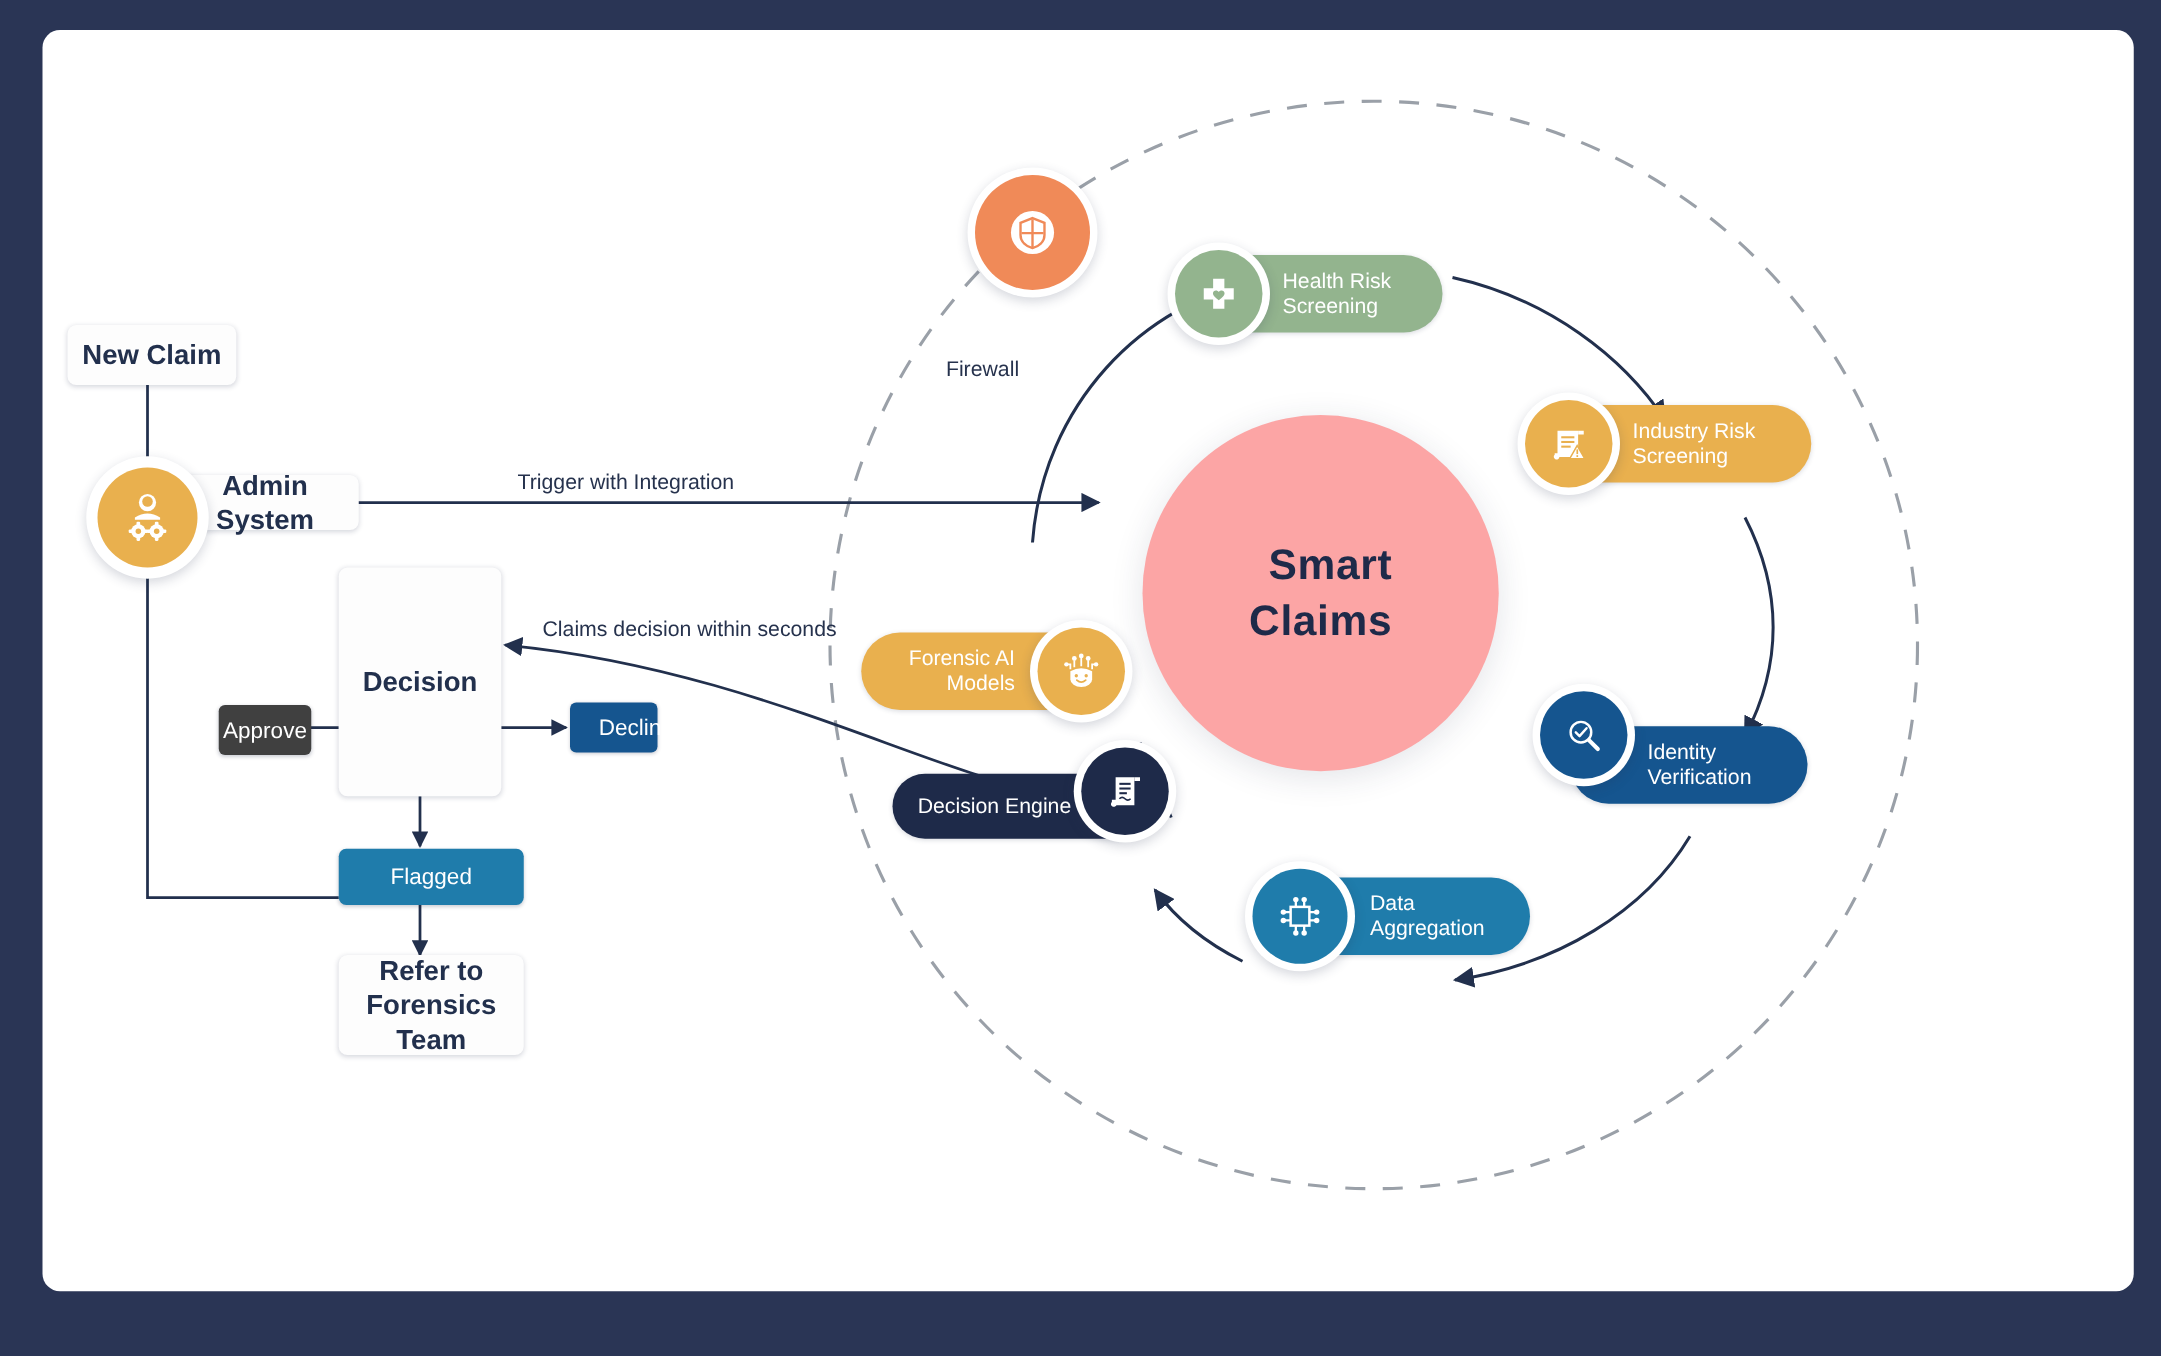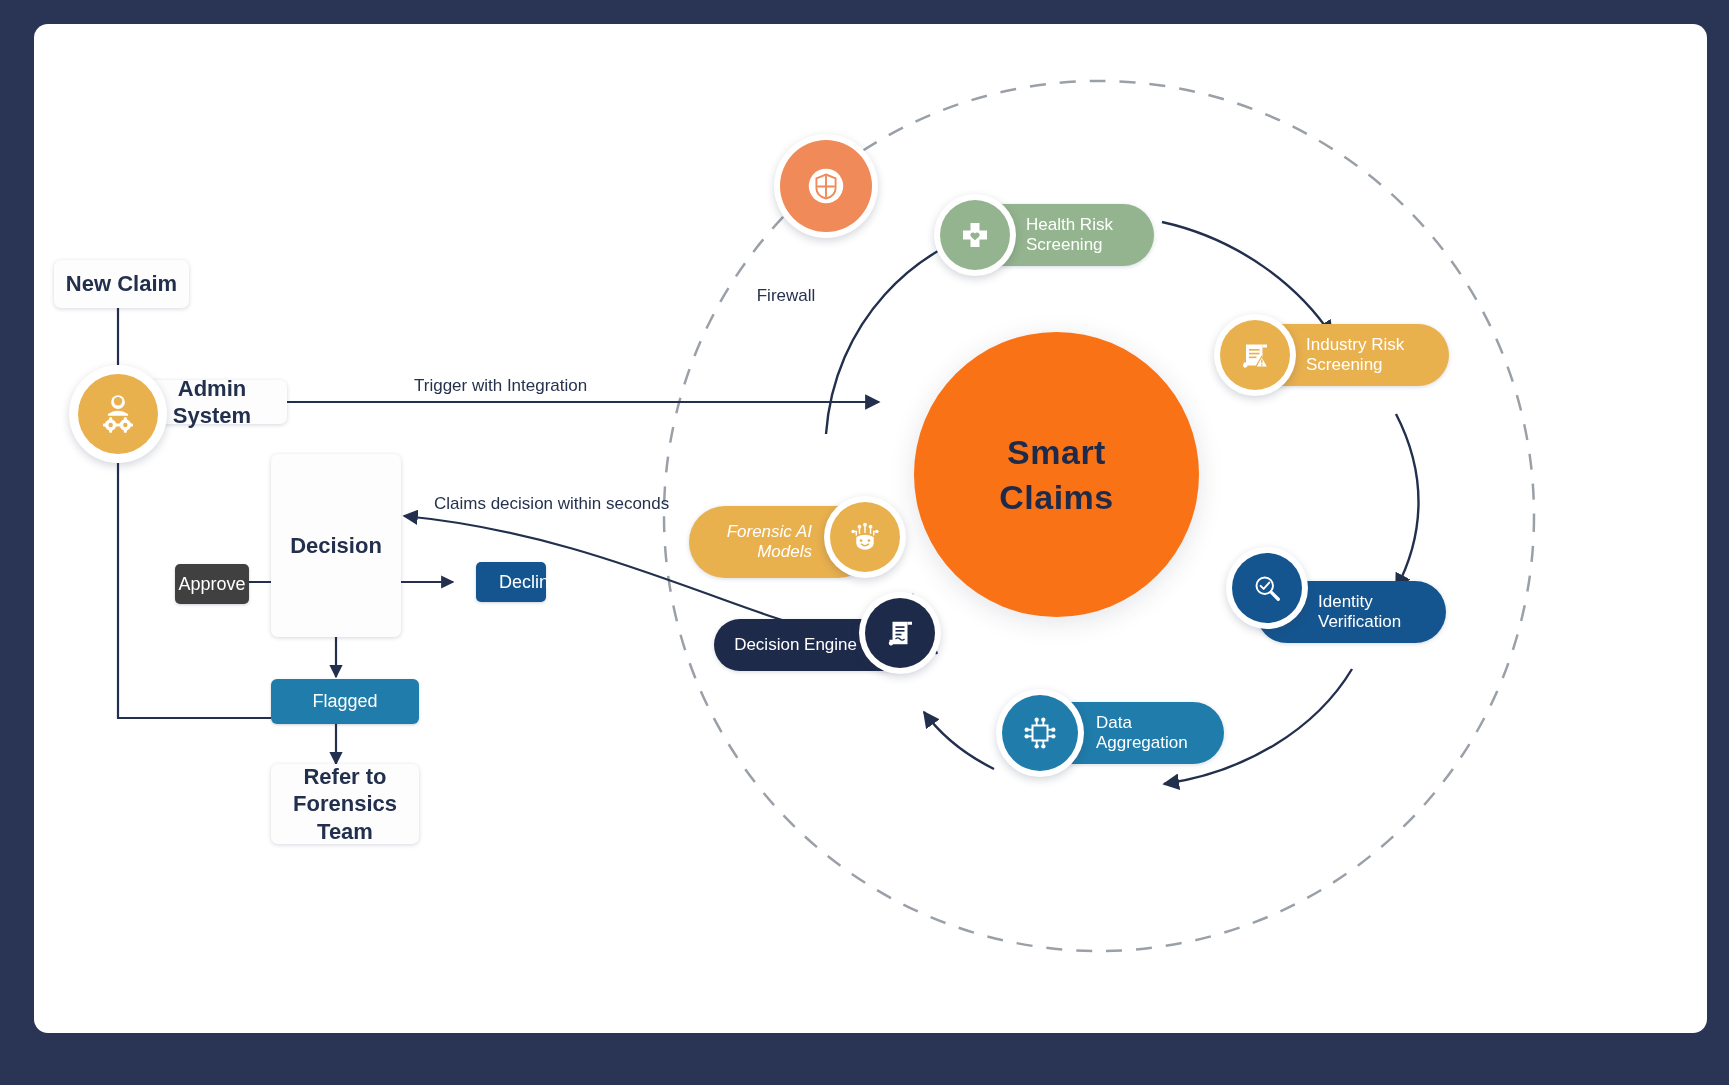--- a/index.html
+++ b/index.html
@@ -58,24 +58,24 @@
     font-size:17px;line-height:1.2;
     box-shadow:0 1px 4px rgba(40,50,80,.18);
     z-index:4;
   }
   .pill.right{padding-left:62px;padding-right:20px;}
   .pill.left{padding-right:62px;padding-left:20px;justify-content:flex-end;text-align:right;}
 
   
   #center-circle{
     position:absolute;border-radius:50%;
-    background:#f97316;
+    background:#fca5a5;
     box-shadow:0 5px 26px rgba(40,50,80,.13);
     display:flex;align-items:center;justify-content:center;
-    text-align:center;
+    text-align:right;
     font-size:34px;line-height:1.32;color:#1e2a49;font-weight:600;
     letter-spacing:.5px;
     z-index:3;
   }
   .node-cap{
     position:absolute;color:#26324d;font-size:17px;white-space:nowrap;text-align:center;
   }
 </style>
 </head>
 <body>
@@ -159,21 +159,21 @@
     </div>
 
     <div class="box" style="left:237px;top:430px;width:130px;height:183px;">
       <span>Decision</span>
     </div>
 
     <div class="chip" style="left:141px;top:540px;width:74px;height:40px;background:#404040;">
       <span>Approve</span>
     </div>
 
-    <div class="chip" style="left:442px;top:538px;width:70px;height:40px;background:#15558f;padding-left:36px;">
+    <div class="chip" style="left:422px;top:538px;width:70px;height:40px;background:#15558f;padding-left:36px;">
       <span>Decline</span>
     </div>
 
     <div class="chip" style="left:237px;top:655px;width:148px;height:45px;background:#1f7cab;border-radius:6px;">
       <span>Flagged</span>
     </div>
 
     <div class="box" style="left:237px;top:740px;width:148px;height:80px;flex-direction:column;">
       <span>Refer to</span>
       <span>Forensics</span>
@@ -311,21 +311,21 @@
           <g fill="#1e2a49">
             <rect x="18" y="15" width="12" height="2.2"></rect>
             <rect x="18" y="20" width="12" height="2.2"></rect>
             <rect x="18" y="25" width="8" height="2.2"></rect>
           </g>
           <path d="M18 32 q3 -3 6 0 q3 3 6 0" fill="none" stroke="#1e2a49" stroke-width="1.8"></path>
         </svg>
       </div>
     </div>
 
-    <div class="pill left" style="left:655px;top:482px;width:185px;height:72px;background:#e9b04e;font-style:italic;">
+    <div class="pill left" style="left:655px;top:482px;width:185px;height:62px;background:#e9b04e;">
       <div>
         <div>Forensic AI</div>
         <div>Models</div>
       </div>
     </div>
     <div class="node" style="left:790px;top:472px;width:82px;height:82px;">
       <div class="disc" style="width:70px;height:70px;background:#e9b04e;">
         <svg width="38" height="38" viewBox="0 0 48 48">
           <g stroke="#fff" stroke-width="1.8" fill="none">
             <path d="M17 20 V13"></path>

